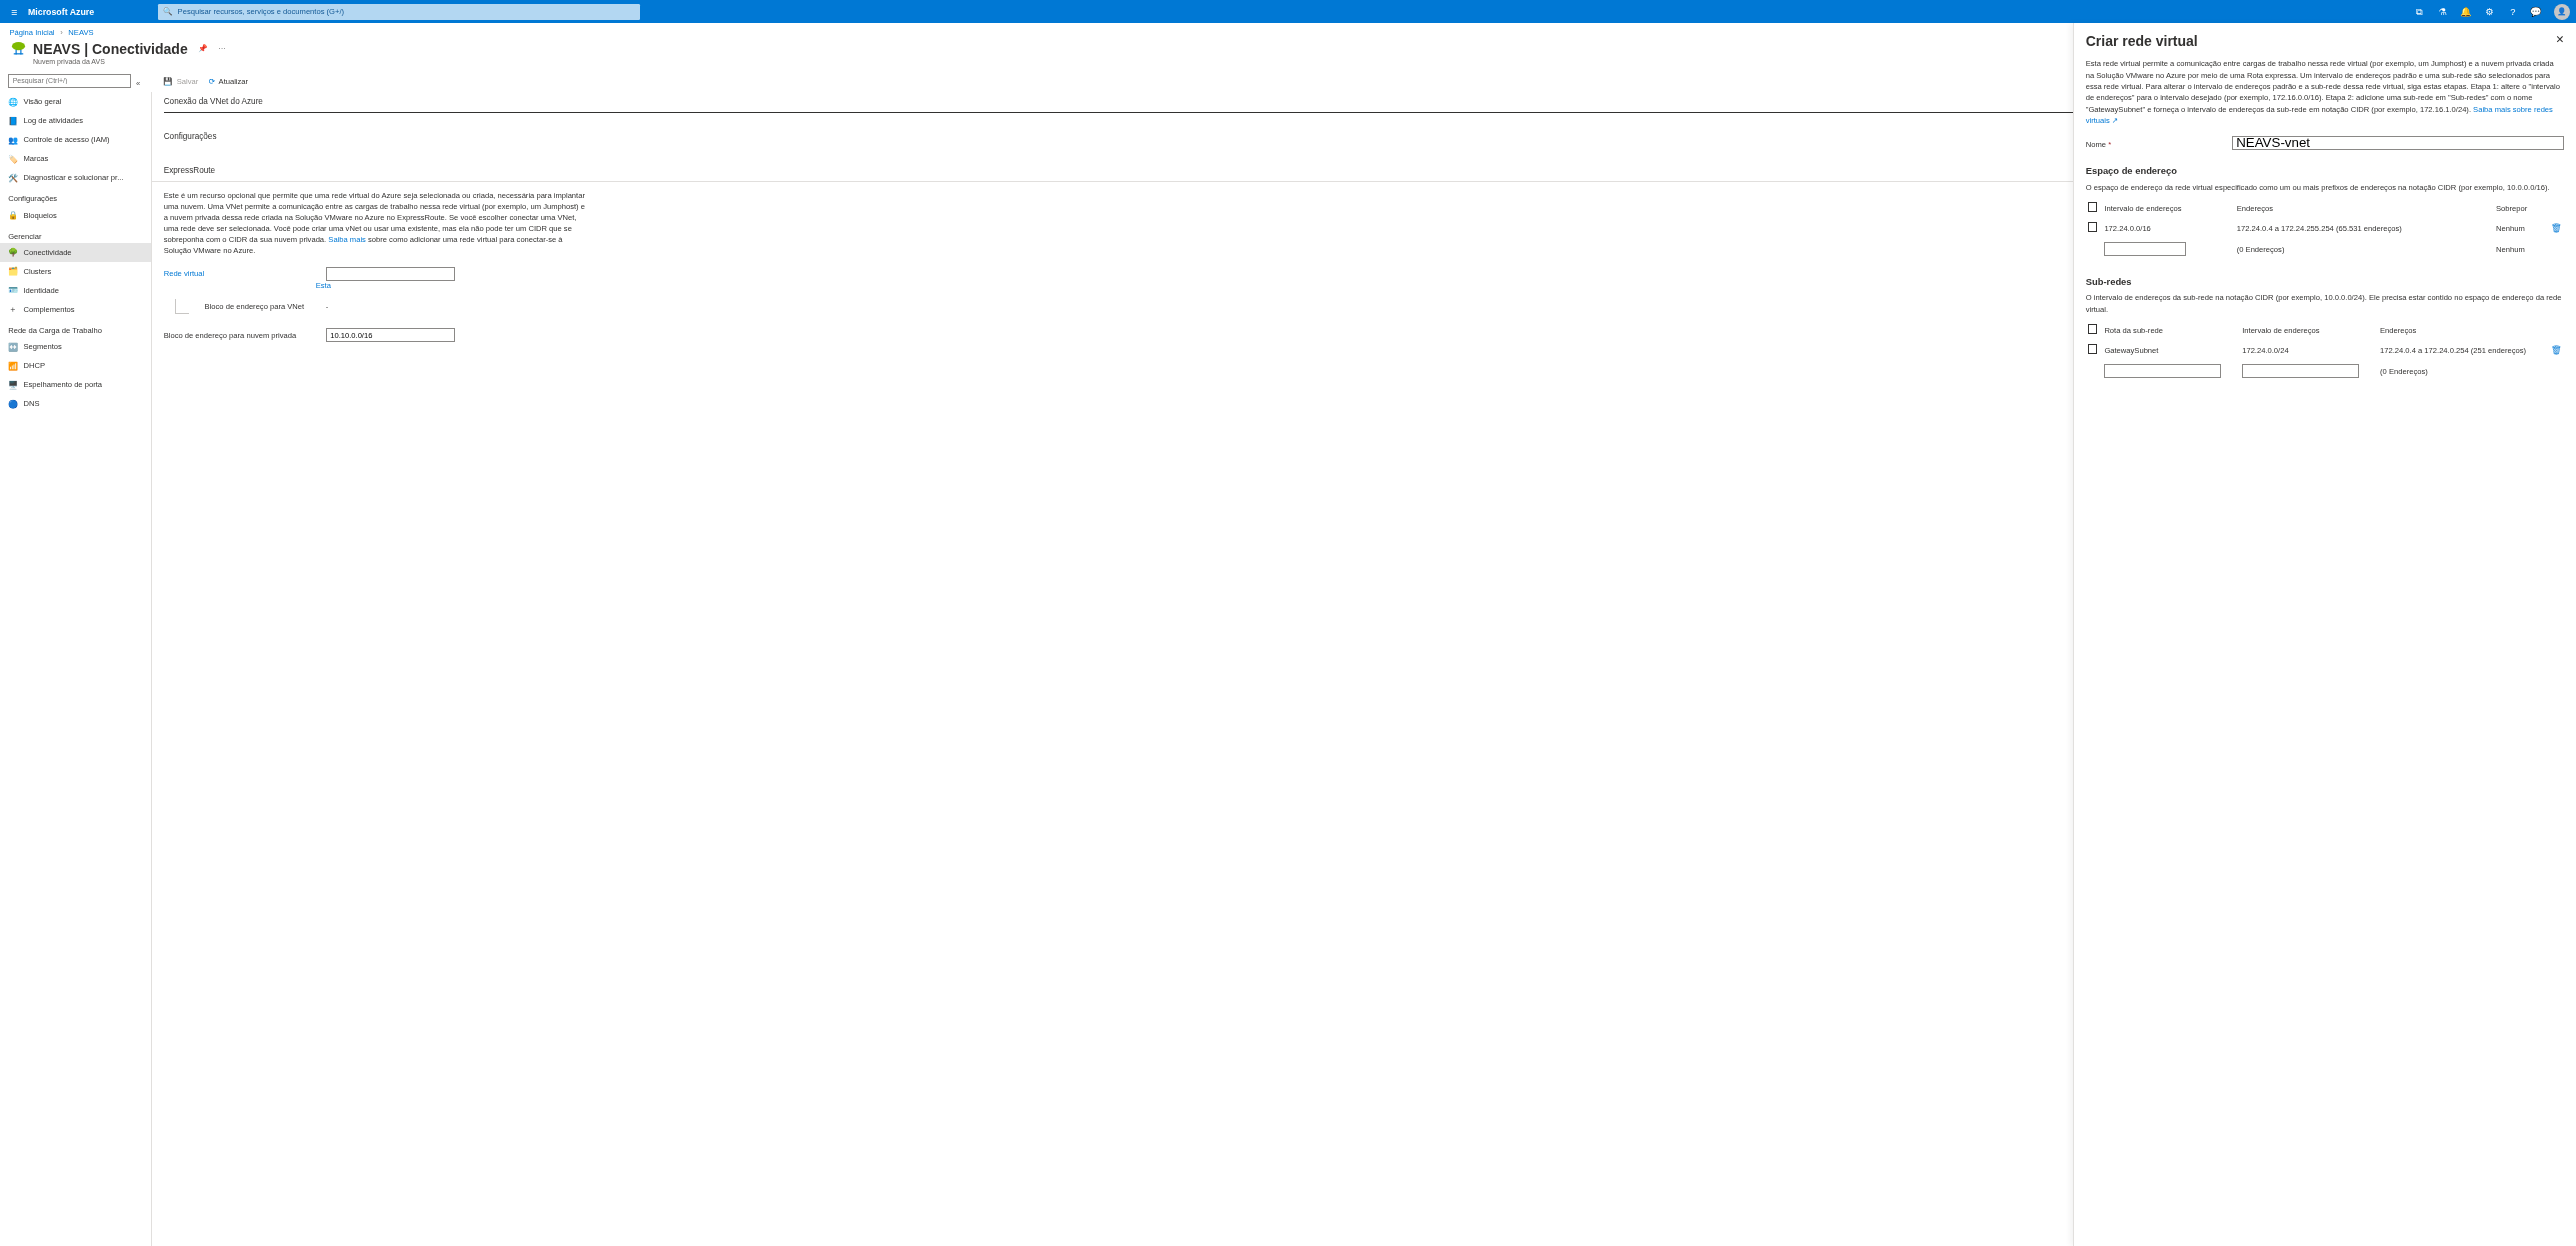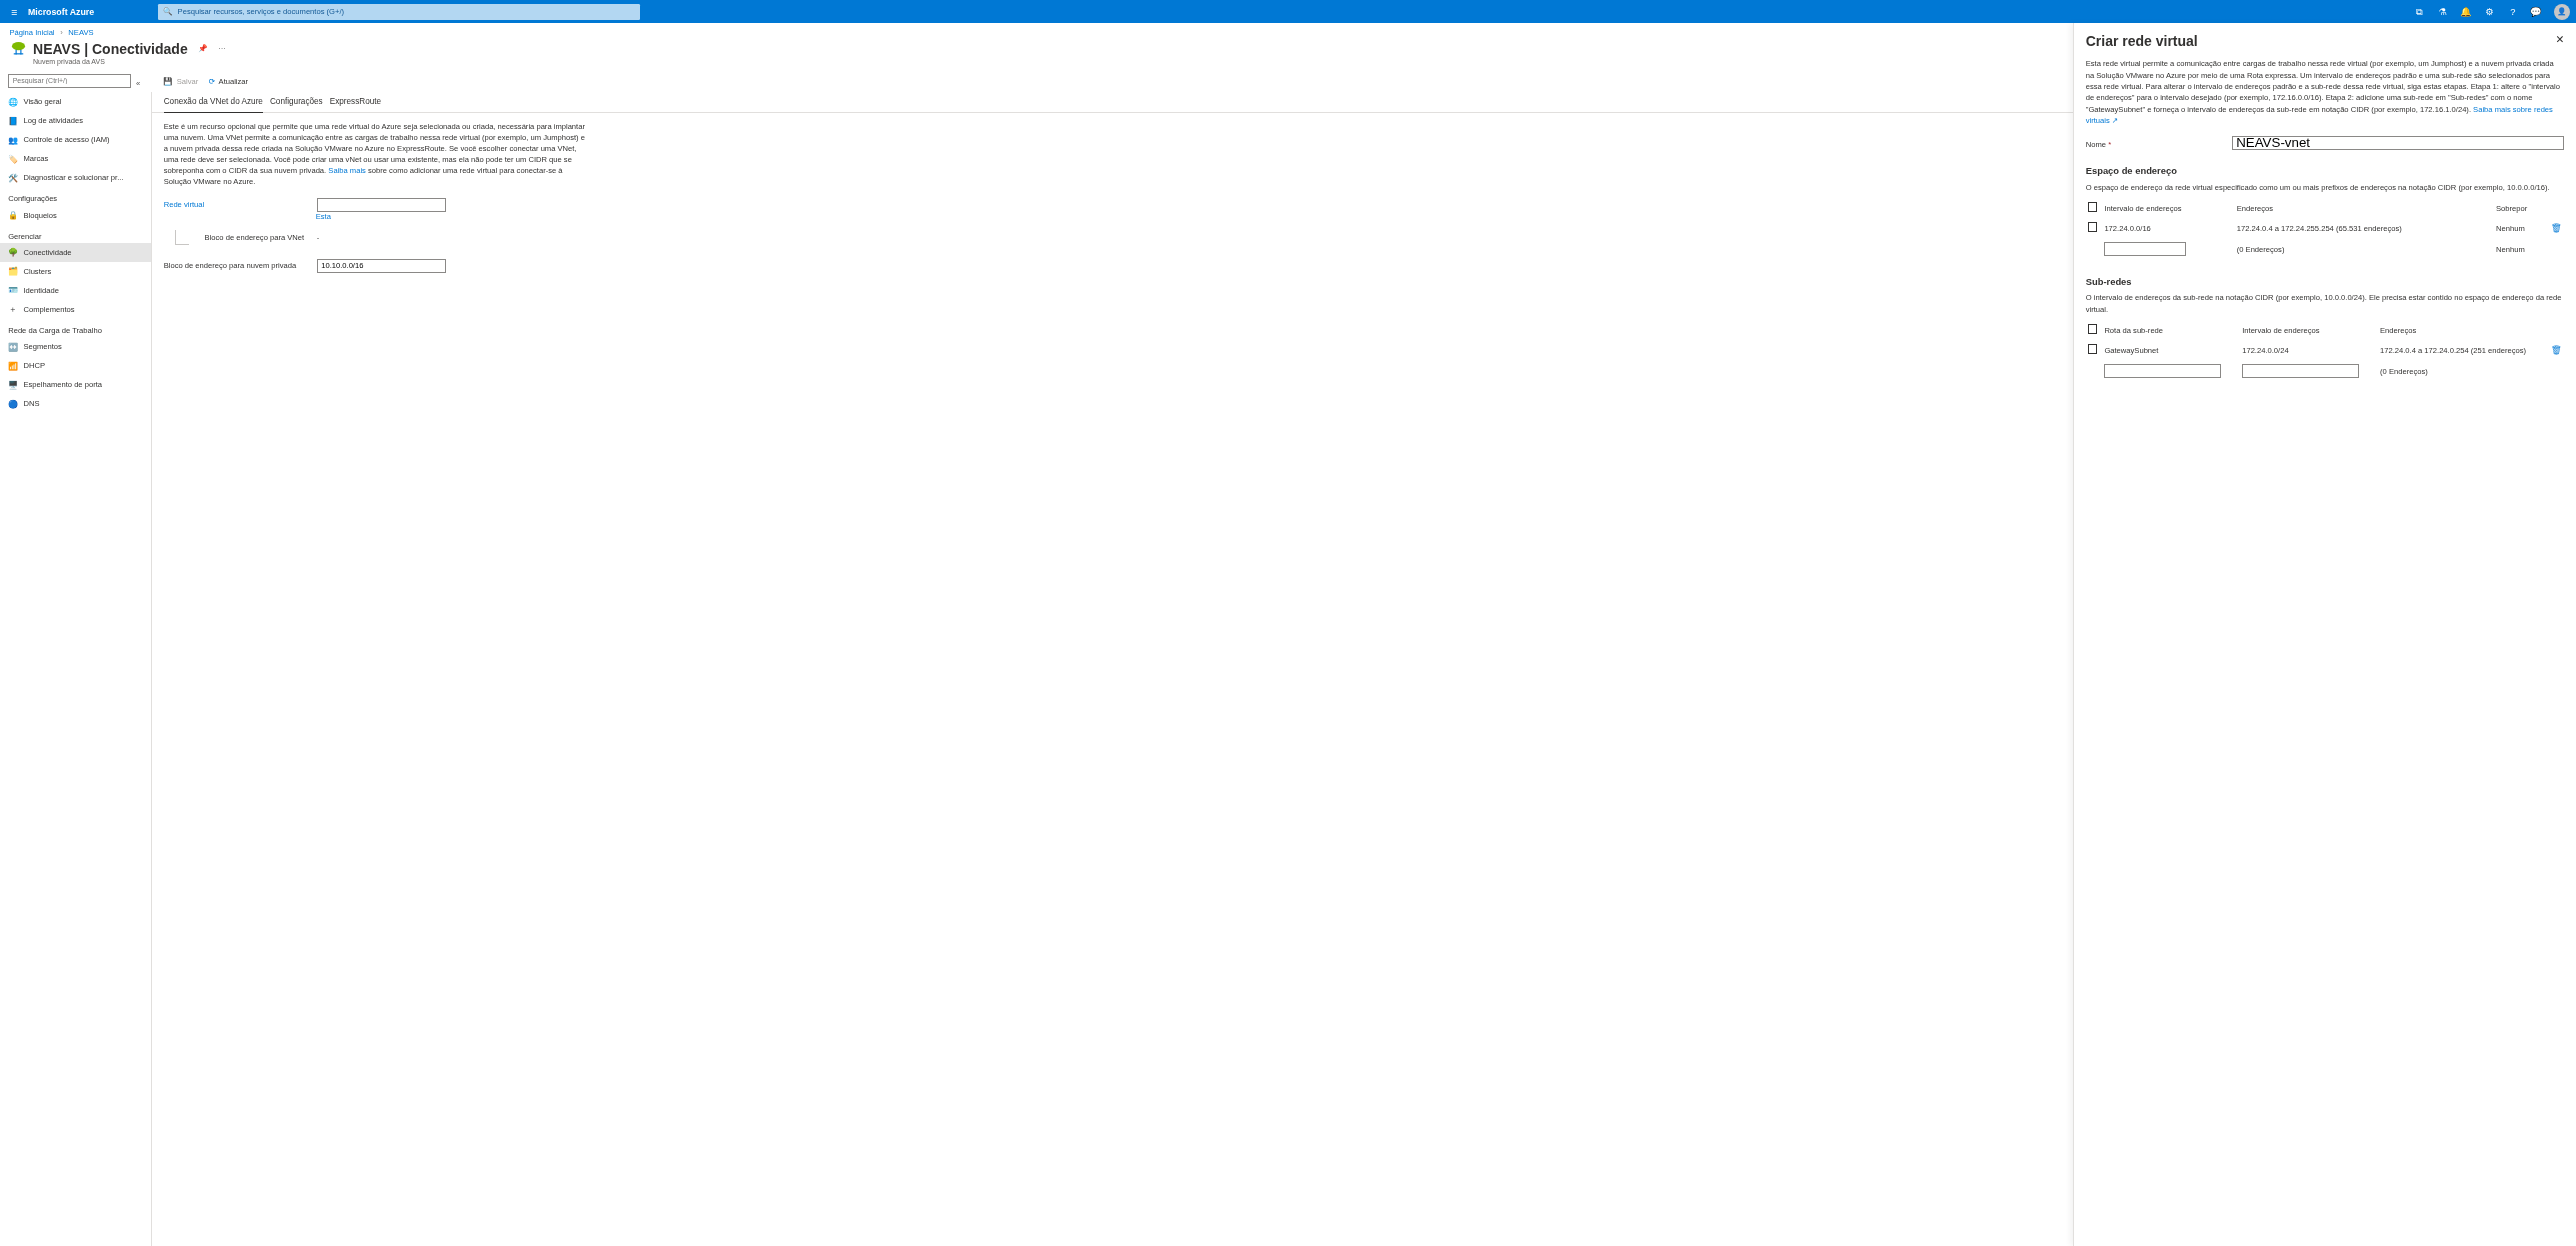--- a/index.html
+++ b/index.html
@@ -44,26 +44,26 @@
 .nav-item { display:flex; align-items:center; height:19px; padding:0 8.2px; cursor:pointer; font-size:7.6px; gap:5.9px; white-space:nowrap; overflow:hidden; text-overflow:ellipsis;}
 .nav-item.selected { background:#e5e5e5; }
 .nav-item .ni-ico { width:9.4px; text-align:center; font-size:8.2px; }
 .nav-group { padding:7px 8.2px 2.3px 8.2px; font-size:7.6px; color:#323130; font-weight:400; }
 
 
 .maincol { flex:1; display:flex; flex-direction:column; overflow:hidden; }
 .toolbar { display:flex; align-items:center; gap:10.5px; padding:5.9px 11.7px; color:#605e5c; }
 .toolbar .tbtn { display:flex; align-items:center; gap:3.5px; cursor:pointer; color:#323130;}
 .toolbar .tbtn.disabled { color:#a19f9d; }
-.tabs { display:flex; gap:7px; padding:0 11.7px; border-bottom:0.6px solid #e1dfdd; }
+.tabs { display:flex; gap:15px; padding:0 11.7px; border-bottom:0.6px solid #e1dfdd;flex-direction:column; }
 .tabs .tab { padding:4.7px 0 5.9px 0; cursor:pointer; font-size:8.2px; }
 .tabs .tab.active { border-bottom:1.2px solid #323130; font-weight:400; margin-bottom:-0.6px;}
 .body-text { padding:8.2px 11.7px; max-width:445px; font-size:7.6px; line-height:1.45; color:#323130;}
 .body-text a { color:#0078d4; text-decoration:none; }
-.formrow { display:flex; align-items:center; padding:2.3px 11.7px; gap:12px;}
+.formrow { display:flex; align-items:center; padding:2.3px 11.7px; gap:21px;}
 .formrow label { width:141px; font-size:7.6px;}
 .formrow input,.formrow .ro { height:14px; border:0.6px solid #8a8886; padding:0 3.5px; font-size:7.6px; min-width:129px;}
 .link-under { padding:0 11.7px; margin-top:-2.3px;}
 .link-under a { color:#0078d4; font-size:7.6px; text-decoration:none;}
 .indent-box { margin:3.5px 11.7px; border-left:0.6px solid #c8c6c4; border-bottom:0.6px solid #c8c6c4; width:14px; height:15px; display:inline-block; vertical-align:middle;}
 
 
 .flyout { position:fixed; top:23.4px; right:0; bottom:0; width:503px; background:#fff; border-left:0.6px solid #e1dfdd; box-shadow:-3.5px 0 5.9px rgba(0,0,0,.05); display:flex; flex-direction:column; }
 .fly-head { display:flex; align-items:flex-start; padding:9.4px 11.7px 4.7px 11.7px;}
 .fly-head h2 { font-size:14px; font-weight:600; flex:1;}

